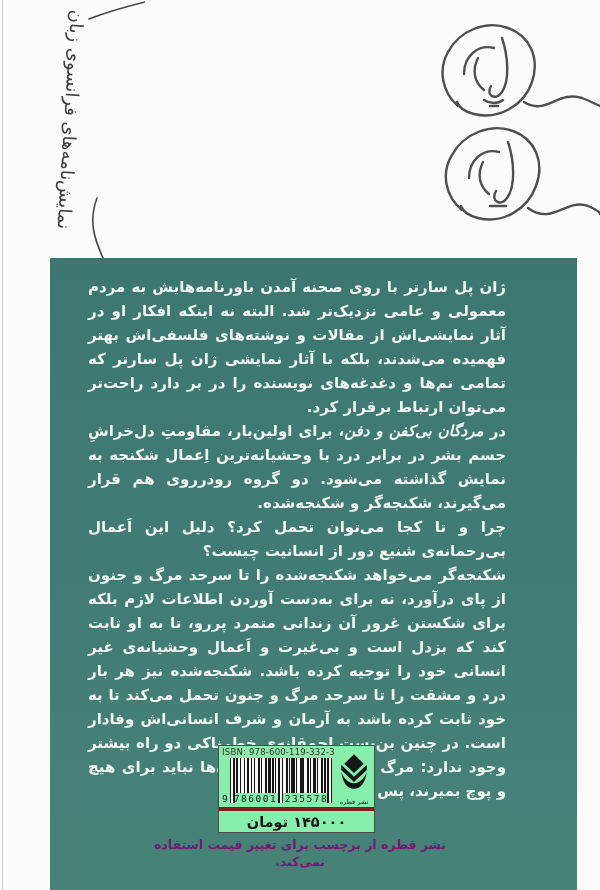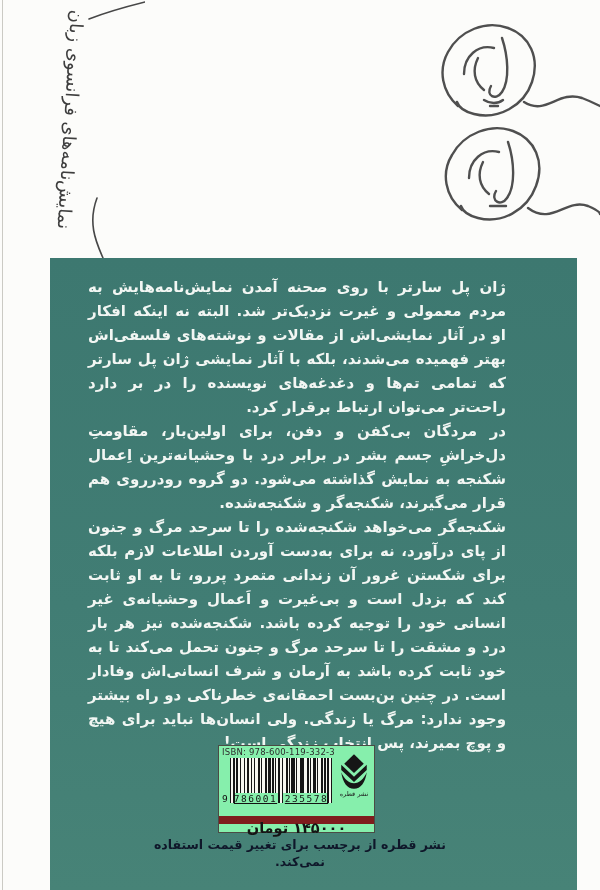--- a/index.html
+++ b/index.html
@@ -24,21 +24,21 @@
   .panel{
     position:absolute;left:50px;top:258px;width:527px;height:632px;
     background:linear-gradient(180deg,#3d7870 0%,#417d74 55%,#478377 100%);
   }
   .panel-text{
     position:absolute;top:17px;right:71px;width:418px;
     direction:rtl;text-align:justify;
     color:#f2f6f3;font-weight:bold;font-size:15px;line-height:24px;
   }
   .panel-text p{margin:0;text-align:justify;}
-  .book-title-italic{}
+  .book-title-italic{font-style:italic;}
 
   
   .isbn-box{
     position:absolute;left:218px;top:745px;width:157px;height:88px;
     background:#86efac;border:1px solid #4b4b45;box-sizing:border-box;
   }
   .box-top{display:flex;height:60px;padding:1px 2px 0 2px;box-sizing:border-box;}
   .barcode-wrap{flex:1;min-width:0;}
   .isbn-label{
     font-size:8.5px;height:11px;line-height:11px;color:#2d2d2d;
@@ -54,36 +54,36 @@
   .guard{position:absolute;top:0;width:5px;height:45px;
     background:linear-gradient(90deg,#151515 0 1.5px,#f7f7f1 1.5px 3.5px,#151515 3.5px 5px);}
   .guard.g-left{left:8px;}
   .guard.g-mid{left:50%;margin-left:-1px;}
   .guard.g-right{right:3px;}
   .digits{
     position:absolute;left:0;right:3px;top:35px;height:11px;display:flex;
     font-family:"DejaVu Sans Mono",monospace;font-size:9.5px;line-height:11px;color:#121212;
   }
   .digits .lead{width:8px;text-align:left;}
-  .digits .d-group{flex:1;text-align:center;letter-spacing:1.5px;text-decoration:underline;}
+  .digits .d-group{flex:1;text-align:center;letter-spacing:1.5px;}
 
   .logo-col{width:36px;display:flex;flex-direction:column;align-items:center;padding-top:7px;}
-  .publisher-name{font-size:6.5px;color:#1f1f1f;margin-top:1px;white-space:nowrap;}
+  .publisher-name{font-size:6.5px;color:#1f1f1f;margin-top:9px;white-space:nowrap;}
 
   .price-row{
-    position:absolute;left:0;right:0;bottom:0;height:16px;box-sizing:border-box;
-    border-top:8px solid #7f1d1d;
+    position:absolute;left:0;right:0;bottom:0;height:25px;box-sizing:border-box;
+    border-top:4px solid #7f1d1d;
     display:flex;align-items:center;justify-content:center;direction:rtl;
     font-size:14.5px;font-weight:bold;color:#141414;letter-spacing:.5px;
   }
 
   .price-note{
     position:absolute;left:140px;top:836px;width:320px;
     text-align:center;direction:rtl;
-    color:#0f172a;font-weight:bold;font-size:12.5px;line-height:17px;
+    color:#701a75;font-weight:bold;font-size:12.5px;line-height:17px;
   }
 </style>
 </head>
 <body>
 
 <div class="page">
 
   <div class="scan-line"></div>
 
   <svg class="swash-svg" width="90" height="262" viewBox="0 0 90 262">
@@ -114,22 +114,23 @@
         <path d="M76,24 C82,42 84,68 75,80 C69,89 58,83 64,73"></path>
         <path d="M37,60 C37,42 51,30 67,34"></path>
         <path d="M51,44 C45,56 47,68 57,76"></path>
         <path d="M58,88 L74,88"></path>
       </g>
     </g>
   </svg>
 
   <div class="panel">
     <div class="panel-text">
-      <p>ژان پل سارتر با روی صحنه آمدن نمایش‌نامه‌هایش به مردم معمولی و غیرت نزدیک‌تر شد. البته نه اینکه افکار او در آثار نمایشی‌اش از مقالات و نوشته‌های فلسفی‌اش بهتر فهمیده می‌شدند، بلکه با آثار نمایشی ژان پل سارتر که تمامی تم‌ها و دغدغه‌های نویسنده را در بر دارد راحت‌تر می‌توان ارتباط برقرار کرد.</p>
+      <p>ژان پل سارتر با روی صحنه آمدن باور‌نامه‌هایش به مردم معمولی و عامی نزدیک‌تر شد. البته نه اینکه افکار او در آثار نمایشی‌اش از مقالات و نوشته‌های فلسفی‌اش بهتر فهمیده می‌شدند، بلکه با آثار نمایشی ژان پل سارتر که تمامی تم‌ها و دغدغه‌های نویسنده را در بر دارد راحت‌تر می‌توان ارتباط برقرار کرد.</p>
       <p><span>در </span><span class="book-title-italic">مردگان بی‌کفن و دفن</span><span>، برای اولین‌بار، مقاومتِ دل‌خراشِ جسم بشر در برابر درد با وحشیانه‌ترین اِعمال شکنجه به نمایش گذاشته می‌شود. دو گروه رودرروی هم قرار می‌گیرند، شکنجه‌گر و شکنجه‌شده.</span></p>
+      <p>چرا و تا کجا می‌توان تحمل کرد؟ دلیل این اَعمال بی‌رحمانه‌ی شنیع دور از انسانیت چیست؟</p>
       <p>شکنجه‌گر می‌خواهد شکنجه‌شده را تا سرحد مرگ و جنون از پای درآورد، نه برای به‌دست آوردن اطلاعات لازم بلکه برای شکستن غرور آن زندانی متمرد پررو، تا به او ثابت کند که بزدل است و بی‌غیرت و اَعمال وحشیانه‌ی غیر انسانی خود را توجیه کرده باشد. شکنجه‌شده نیز هر بار درد و مشقت را تا سرحد مرگ و جنون تحمل می‌کند تا به خود ثابت کرده باشد به آرمان و شرف انسانی‌اش وفادار است. در چنین بن‌بست احمقانه‌ی خطرناکی دو راه بیشتر وجود ندارد: مرگ یا زندگی. ولی انسان‌ها نباید برای هیچ و پوچ بمیرند، پس انتخاب زندگی است!</p>
     </div>
   </div>
 
   <div class="isbn-box">
     <div class="box-top">
       <div class="barcode-wrap">
         <div class="isbn-label">ISBN: 978-600-119-332-3</div>
         <div class="barcode">
           <div class="bars"></div>

